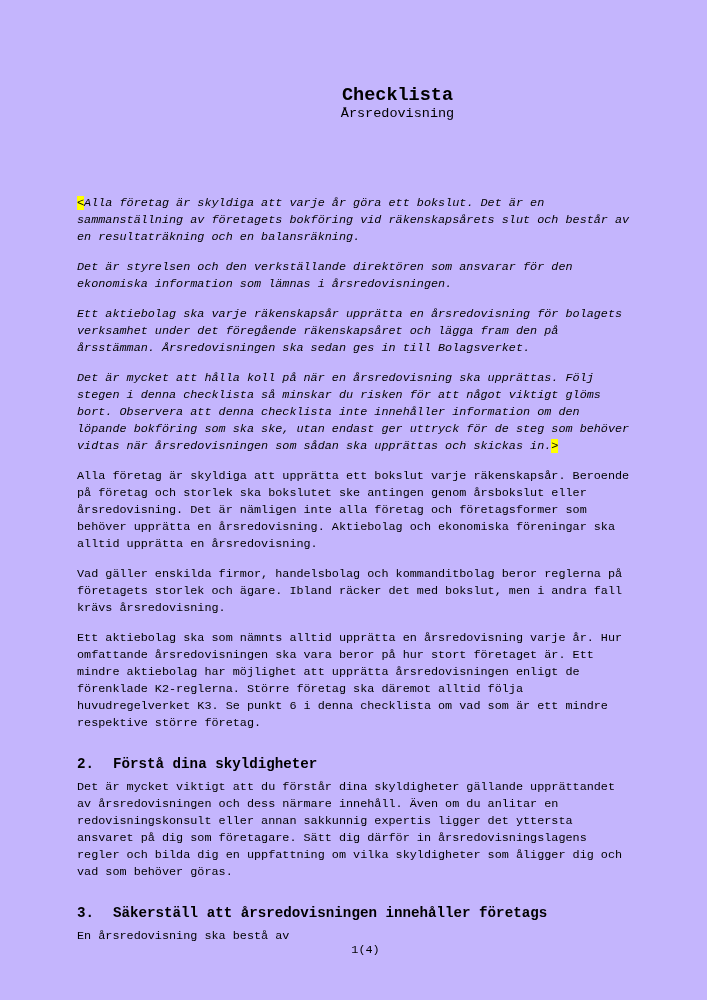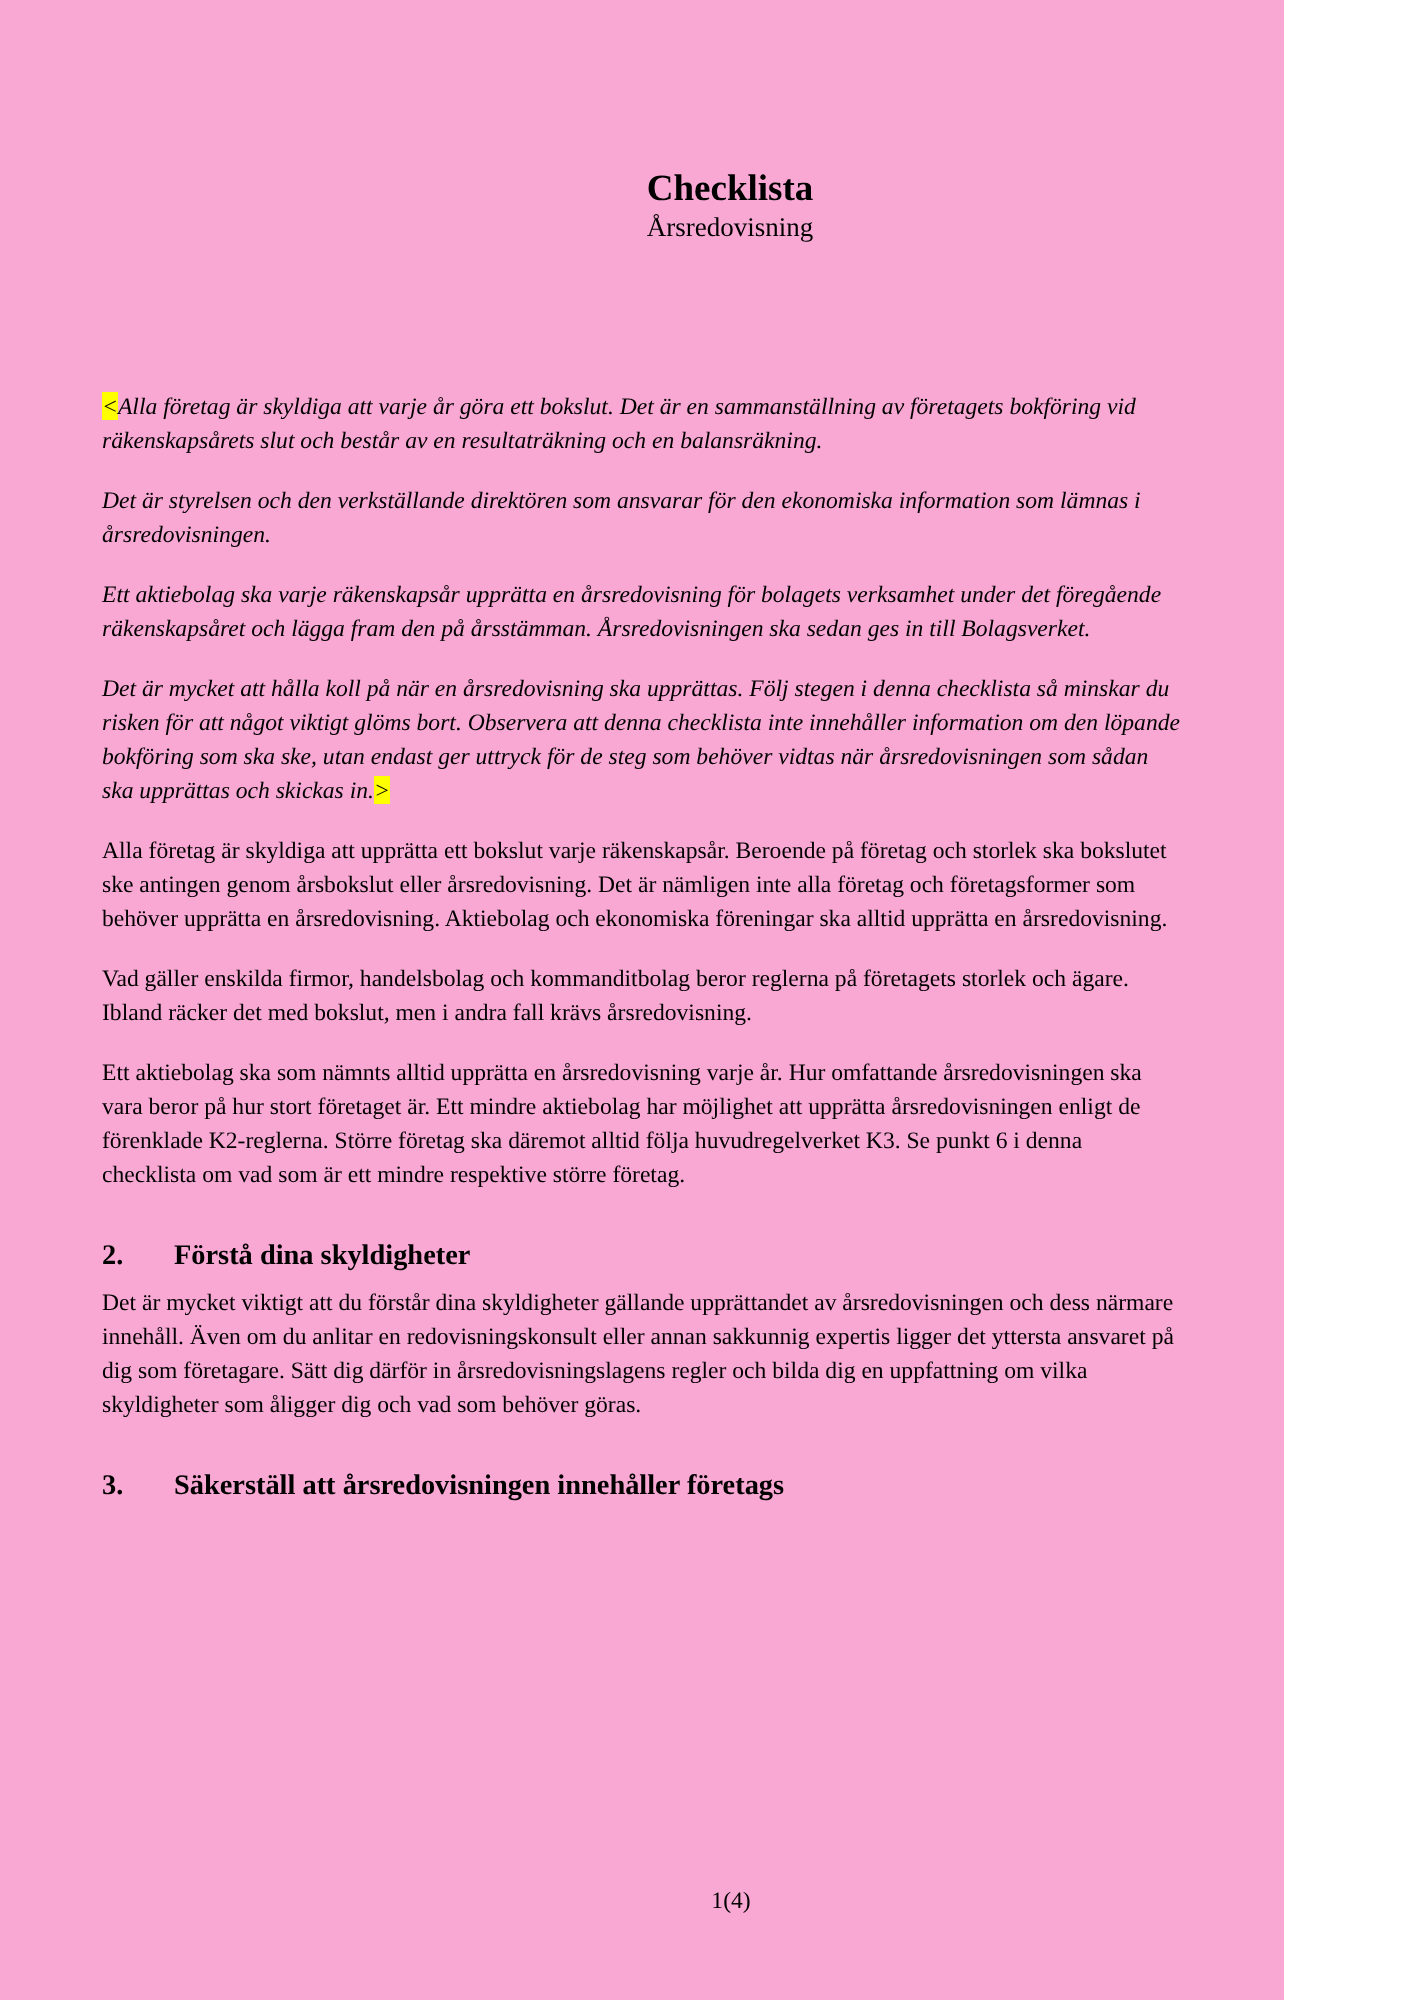--- a/index.html
+++ b/index.html
@@ -3,25 +3,25 @@
 <meta charset="utf-8">
 <title>Checklista – Årsredovisning</title>
 <style>
   html, body {
     margin: 0;
     padding: 0;
     background: #ffffff;
   }
   .page {
     position: relative;
-    width: 642px;
+    width: 707px;
     height: 1000px;
-    background: #f9a8d4;
+    background: #c4b5fd;
     box-sizing: border-box;
-    font-family: Liberation Serif, serif;
+    font-family: Liberation Mono, monospace;
     color: #000000;
     overflow: hidden;
   }
   .doc-header {
     padding-top: 85px;
     text-align: center;
     position: relative;
     left: 44px;            
   }
   .doc-title {
@@ -30,21 +30,21 @@
     line-height: 21px;
     font-weight: bold;
   }
   .doc-subtitle {
     margin: 0;
     font-size: 13.5px;
     line-height: 16px;
     font-weight: normal;
   }
   .content {
-    padding: 0 51px;
+    padding: 0 77px;
   }
   .intro-block {
     margin-top: 73px;
   }
   p.body-p {
     margin: 0 0 13px 0;
     font-size: 11.8px;
     line-height: 17px;
   }
   .intro-block p.body-p {
@@ -98,19 +98,20 @@
       <p class="body-p">Ett aktiebolag ska som nämnts alltid upprätta en årsredovisning varje år. Hur omfattande årsredovisningen ska vara beror på hur stort företaget är. Ett mindre aktiebolag har möjlighet att upprätta årsredovisningen enligt de förenklade K2-reglerna. Större företag ska däremot alltid följa huvudregelverket K3. Se punkt 6 i denna checklista om vad som är ett mindre respektive större företag.</p>
     </div>
 
     <div>
       <h2 class="section-heading"><span class="num">2.</span><span>Förstå dina skyldigheter</span></h2>
       <p class="body-p">Det är mycket viktigt att du förstår dina skyldigheter gällande upprättandet av årsredovisningen och dess närmare innehåll. Även om du anlitar en redovisningskonsult eller annan sakkunnig expertis ligger det yttersta ansvaret på dig som företagare. Sätt dig därför in årsredovisningslagens regler och bilda dig en uppfattning om vilka skyldigheter som åligger dig och vad som behöver göras.</p>
     </div>
 
     <div>
       <h2 class="section-heading"><span class="num">3.</span><span>Säkerställ att årsredovisningen innehåller företags</span></h2>
+      <p class="body-p">En årsredovisning ska bestå av</p>
     </div>
 
   </div>
 
   <div class="page-footer">1(4)</div>
 
 </div>
 
 </body></html>

